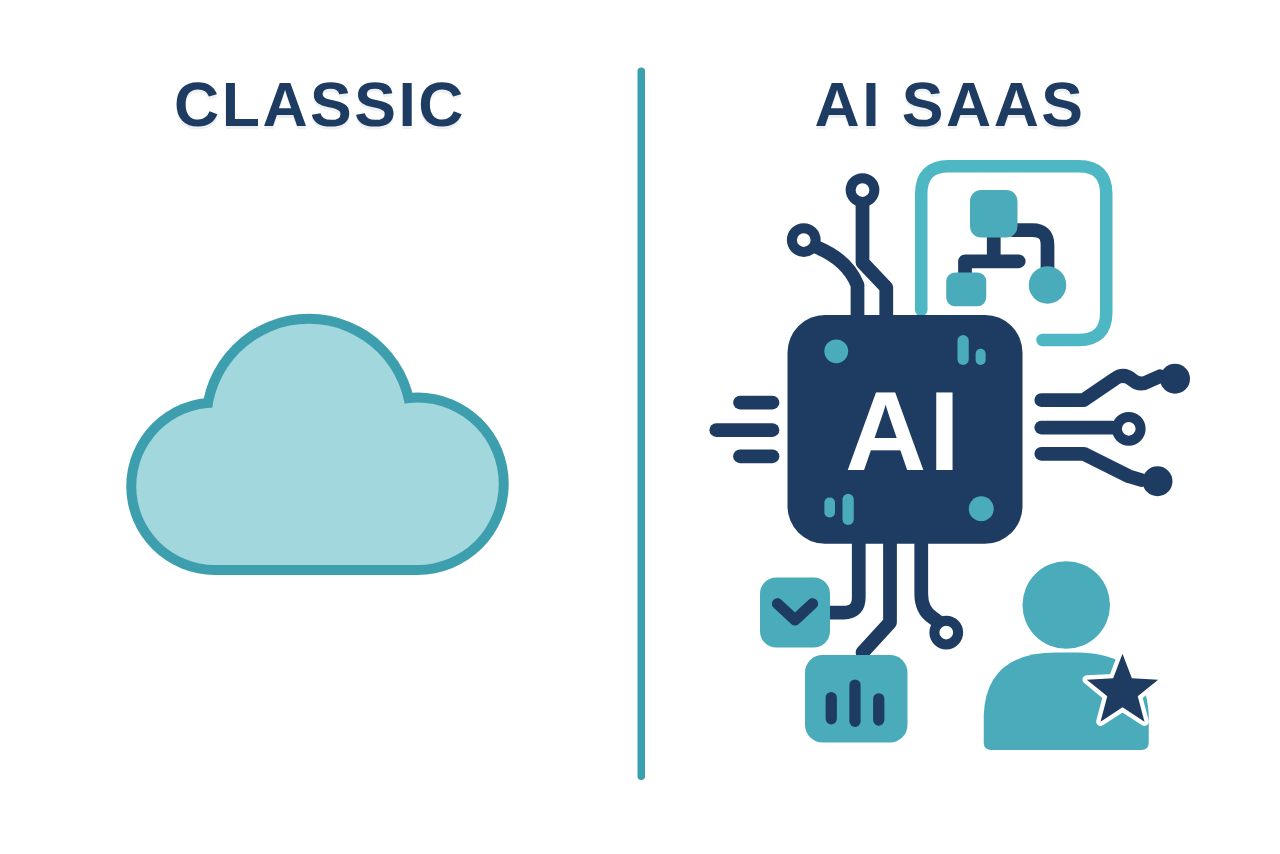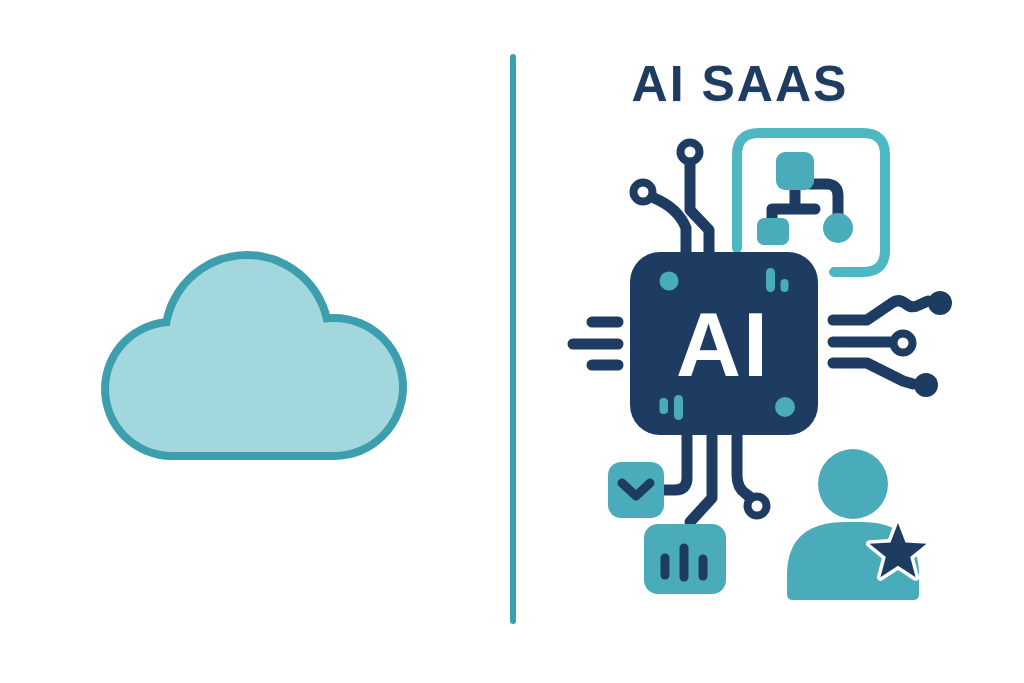--- a/index.html
+++ b/index.html
@@ -27,21 +27,21 @@
     text-align: center;
     font-weight: 700;
     color: var(--navy);
     letter-spacing: 2px;
     text-shadow: 0 2px 0 rgba(30,60,98,0.08);
     line-height: 1.28;
     font-size: 50px;
     user-select: none;
   }
   .title-left  { left: 0;   top: 52px; width: 512px; }
-  .title-right { left: 492px; top: 52px; width: 496px; }
+  .title-right { left: 512px; top: 52px; width: 496px; }
 
   
   .f-navy { fill: var(--navy); }
   .f-teal { fill: var(--teal); }
   .f-cloudfill { fill: var(--cloud-fill); }
   .f-cloudline { fill: var(--cloud-stroke); }
   .s-navy { fill: none; stroke: var(--navy); stroke-width: 11; stroke-linecap: round; stroke-linejoin: round; }
   .s-navy-thin { fill: none; stroke: var(--navy); stroke-width: 9; stroke-linecap: round; stroke-linejoin: round; }
   .ring { fill: none; stroke: var(--navy); stroke-width: 8; }
   .s-frame { fill: none; stroke: var(--frame-teal); stroke-width: 10; stroke-linecap: round; stroke-linejoin: round; }
@@ -145,16 +145,17 @@
     </g>
 
     <g>
       <circle class="f-teal" cx="853" cy="484" r="35"></circle>
       <path class="f-teal" d="M 793 600 Q 787 600 787 594 L 787 572 Q 789 522 845 522 L 861 522 Q 917 522 919 572 L 919 594 Q 919 600 913 600 Z"></path>
       <polygon class="star" points="898,523 905.5,542.6 926.5,543.7 910.2,557 915.6,577.3 898,565.8 880.4,577.3 885.8,557 869.5,543.7 890.5,542.6"></polygon>
     </g>
   </svg>
 
   <div class="title title-left">
+    <div>CLASSIC</div>
   </div>
   <div class="title title-right">AI SAAS</div>
 
 </div>
 
 </body></html>

